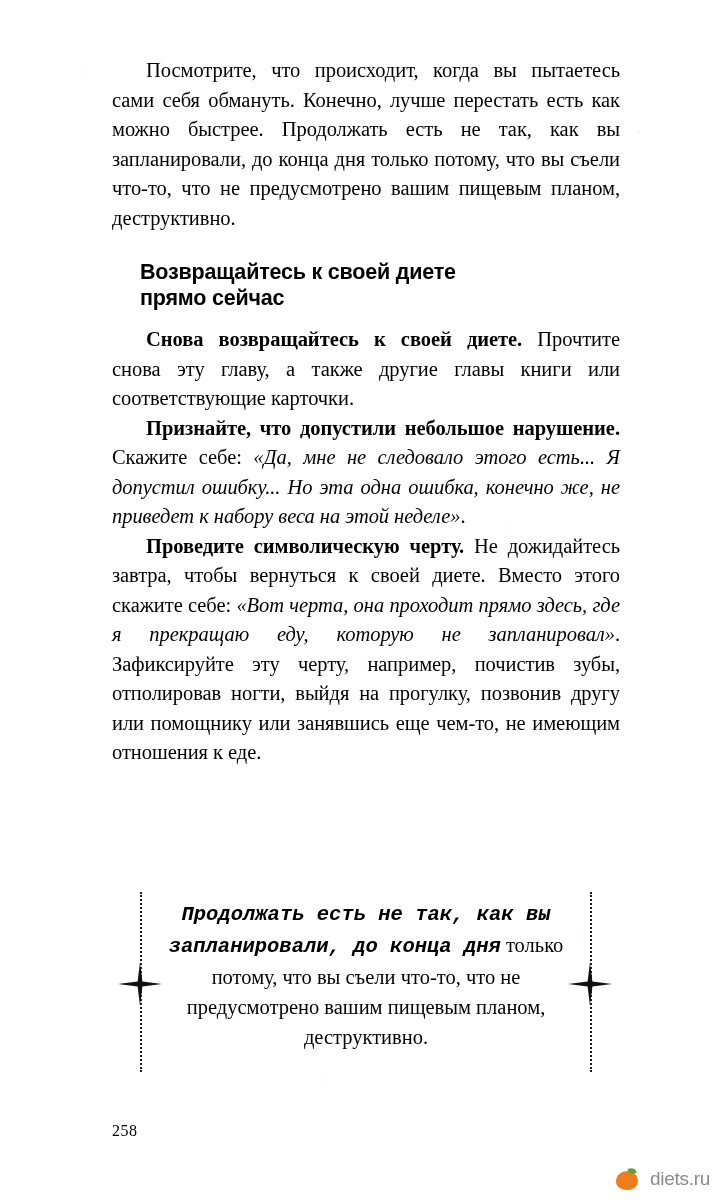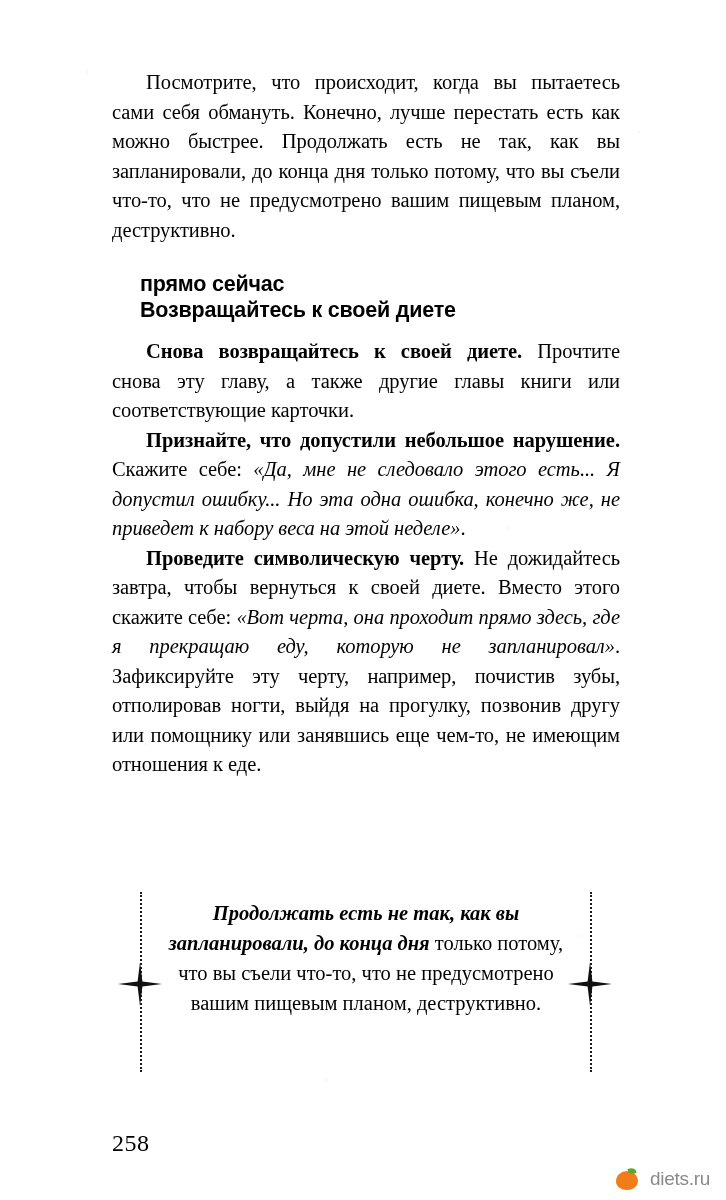--- a/index.html
+++ b/index.html
@@ -36,21 +36,20 @@
     left: 0; top: 0;
     width: 726px;
     height: 1200px;
   }
 
   .content {
     position: absolute;
     left: 112px;
     top: 56px;
     width: 508px;
-    margin-top: 12px;
   }
 
   p.para {
     margin: 0;
     font-size: 20.5px;
     line-height: 29.5px;
     text-align: justify;
     text-indent: 34px;
     letter-spacing: -0.05px;
   }
@@ -88,20 +87,21 @@
     left: 52px;
     top: 6px;
     width: 404px;
     text-align: center;
     font-size: 20.5px;
     line-height: 30px;
   }
   .pullquote .qtext .lead {
     font-weight: bold;
     font-style: italic;
+    font-family: Liberation Mono, monospace;
   }
 
   .dotted-rule {
     position: absolute;
     top: 0;
     width: 0;
     height: 180px;
     border-left: 2px dotted #1a1a1a;
   }
   .dotted-rule.left { left: 28px; }
@@ -113,24 +113,23 @@
     width: 44px;
     height: 44px;
   }
   .star.left { left: 6px; }
   .star.right { left: 456px; }
 
   .page-number {
     position: absolute;
     left: 112px;
     top: 1122px;
-    font-size: 24px;
+    font-size: 16px;
     font-family: "Liberation Serif", serif;
     letter-spacing: 0.5px;
-    margin-top: 8px;
   }
 
   
   .watermark {
     position: absolute;
     right: 16px;
     bottom: 10px;
     display: flex;
     align-items: center;
     gap: 12px;
@@ -168,22 +167,22 @@
 
 <div class="page">
 
   <div class="page-noise"></div>
 
   <div class="content">
 
     <p class="para">Посмотрите, что происходит, когда вы пытаетесь сами себя обмануть. Конечно, лучше перестать есть как можно быстрее. Продолжать есть не так, как вы запланировали, до конца дня только потому, что вы съели что-то, что не предусмотрено вашим пищевым планом, деструктивно.</p>
 
     <h2 class="section-title">
+      <span class="ln">Возвращайтесь к своей диете</span>
       <span class="ln">прямо сейчас</span>
-      <span class="ln">Возвращайтесь к своей диете</span>
     </h2>
 
 
     <p class="para">
       <span class="blk">Снова возвращайтесь к своей диете.</span><span> Прочтите снова эту главу, а также другие главы книги или соответствующие карточки.</span>
     </p>
 
     <p class="para">
       <span class="blk">Признайте, что допустили небольшое нарушение.</span><span> Скажите себе: </span><span class="ital">«Да, мне не следовало этого есть... Я допустил ошибку... Но эта одна ошибка, конечно же, не приведет к набору веса на этой неделе»</span><span>.</span>
     </p>

